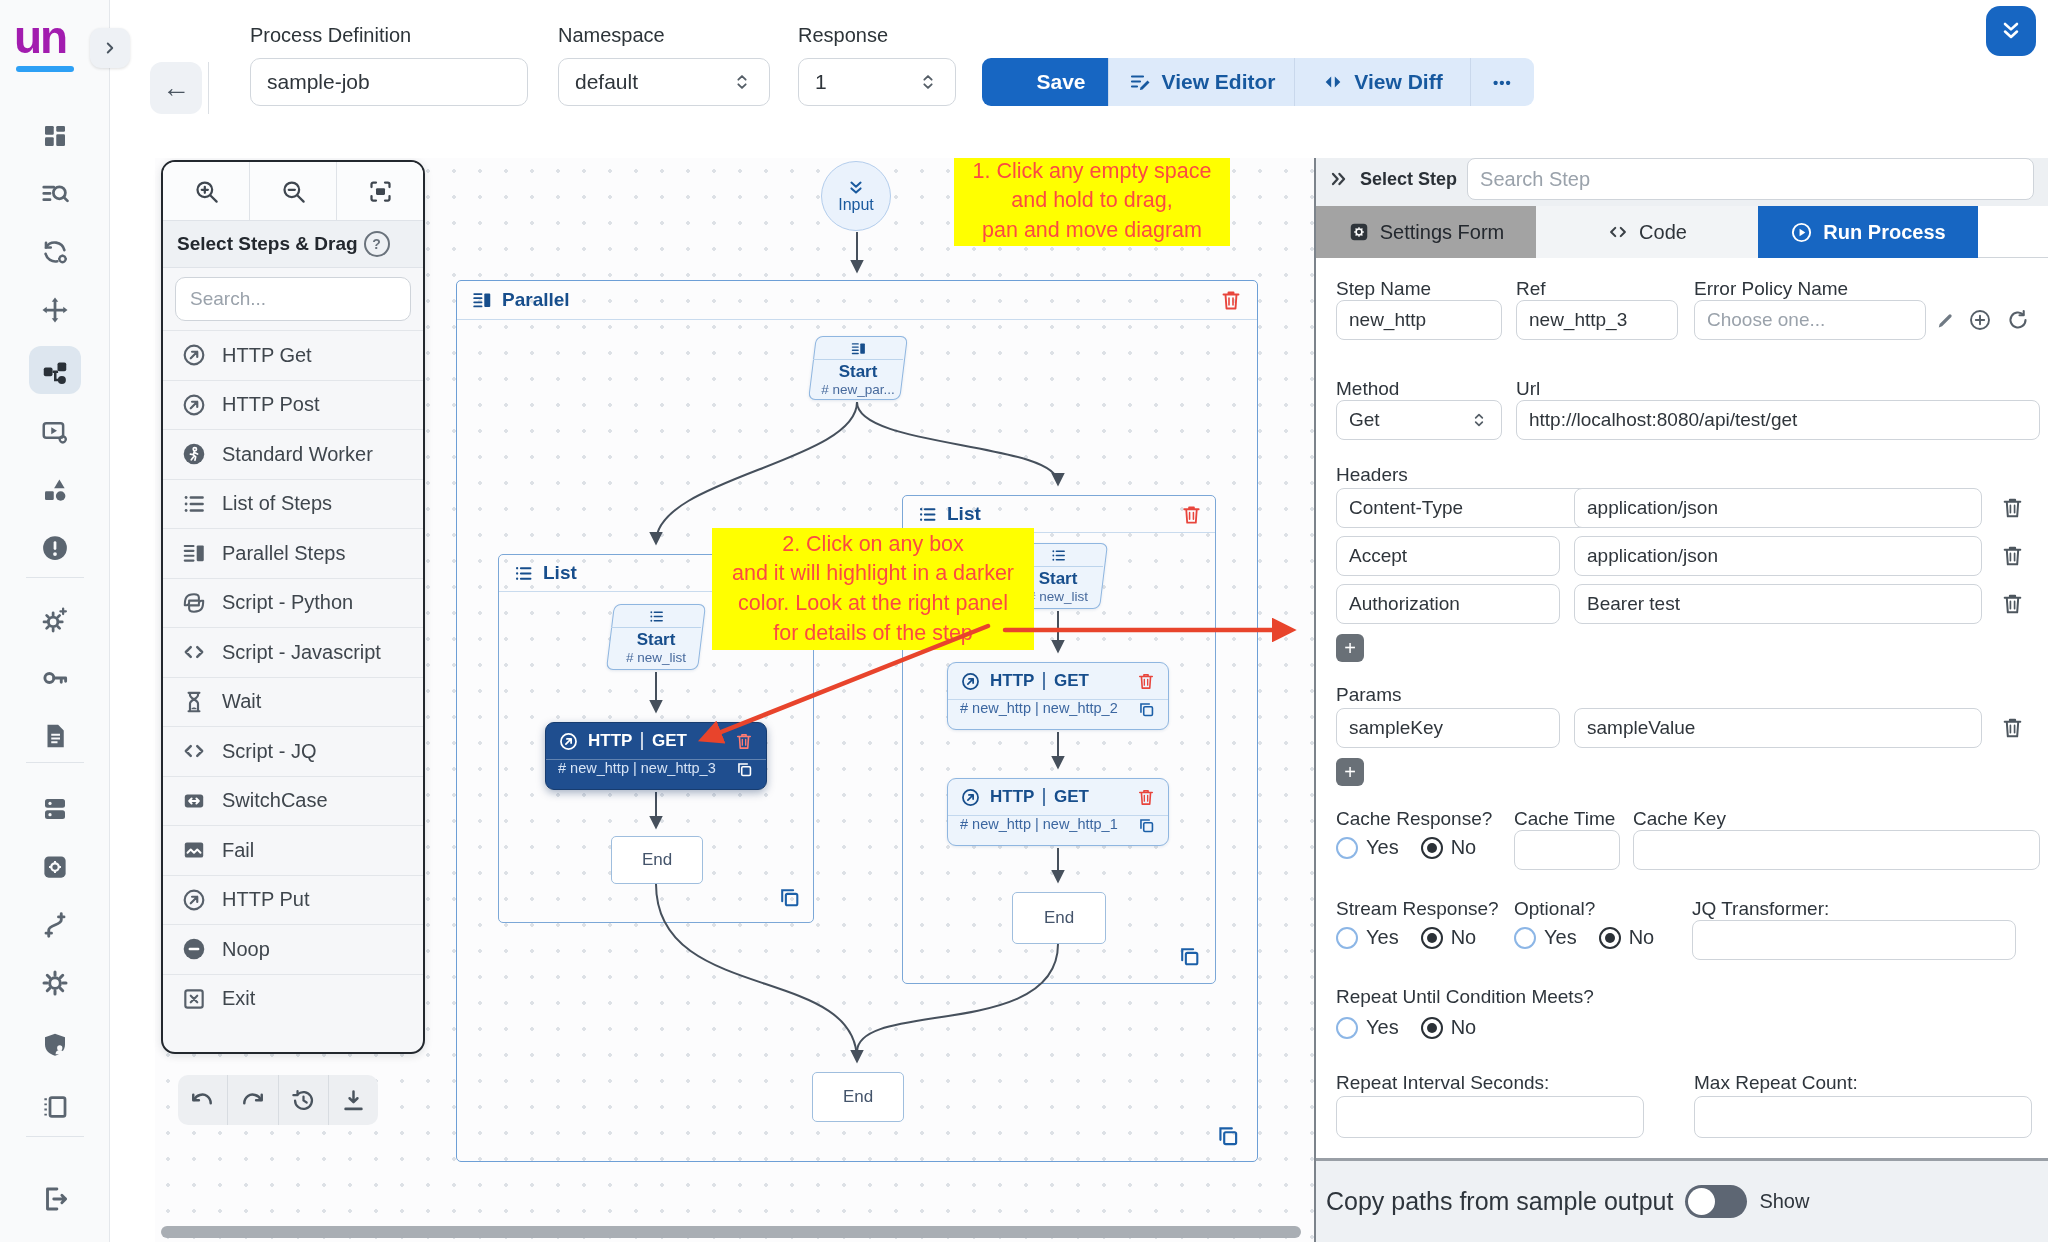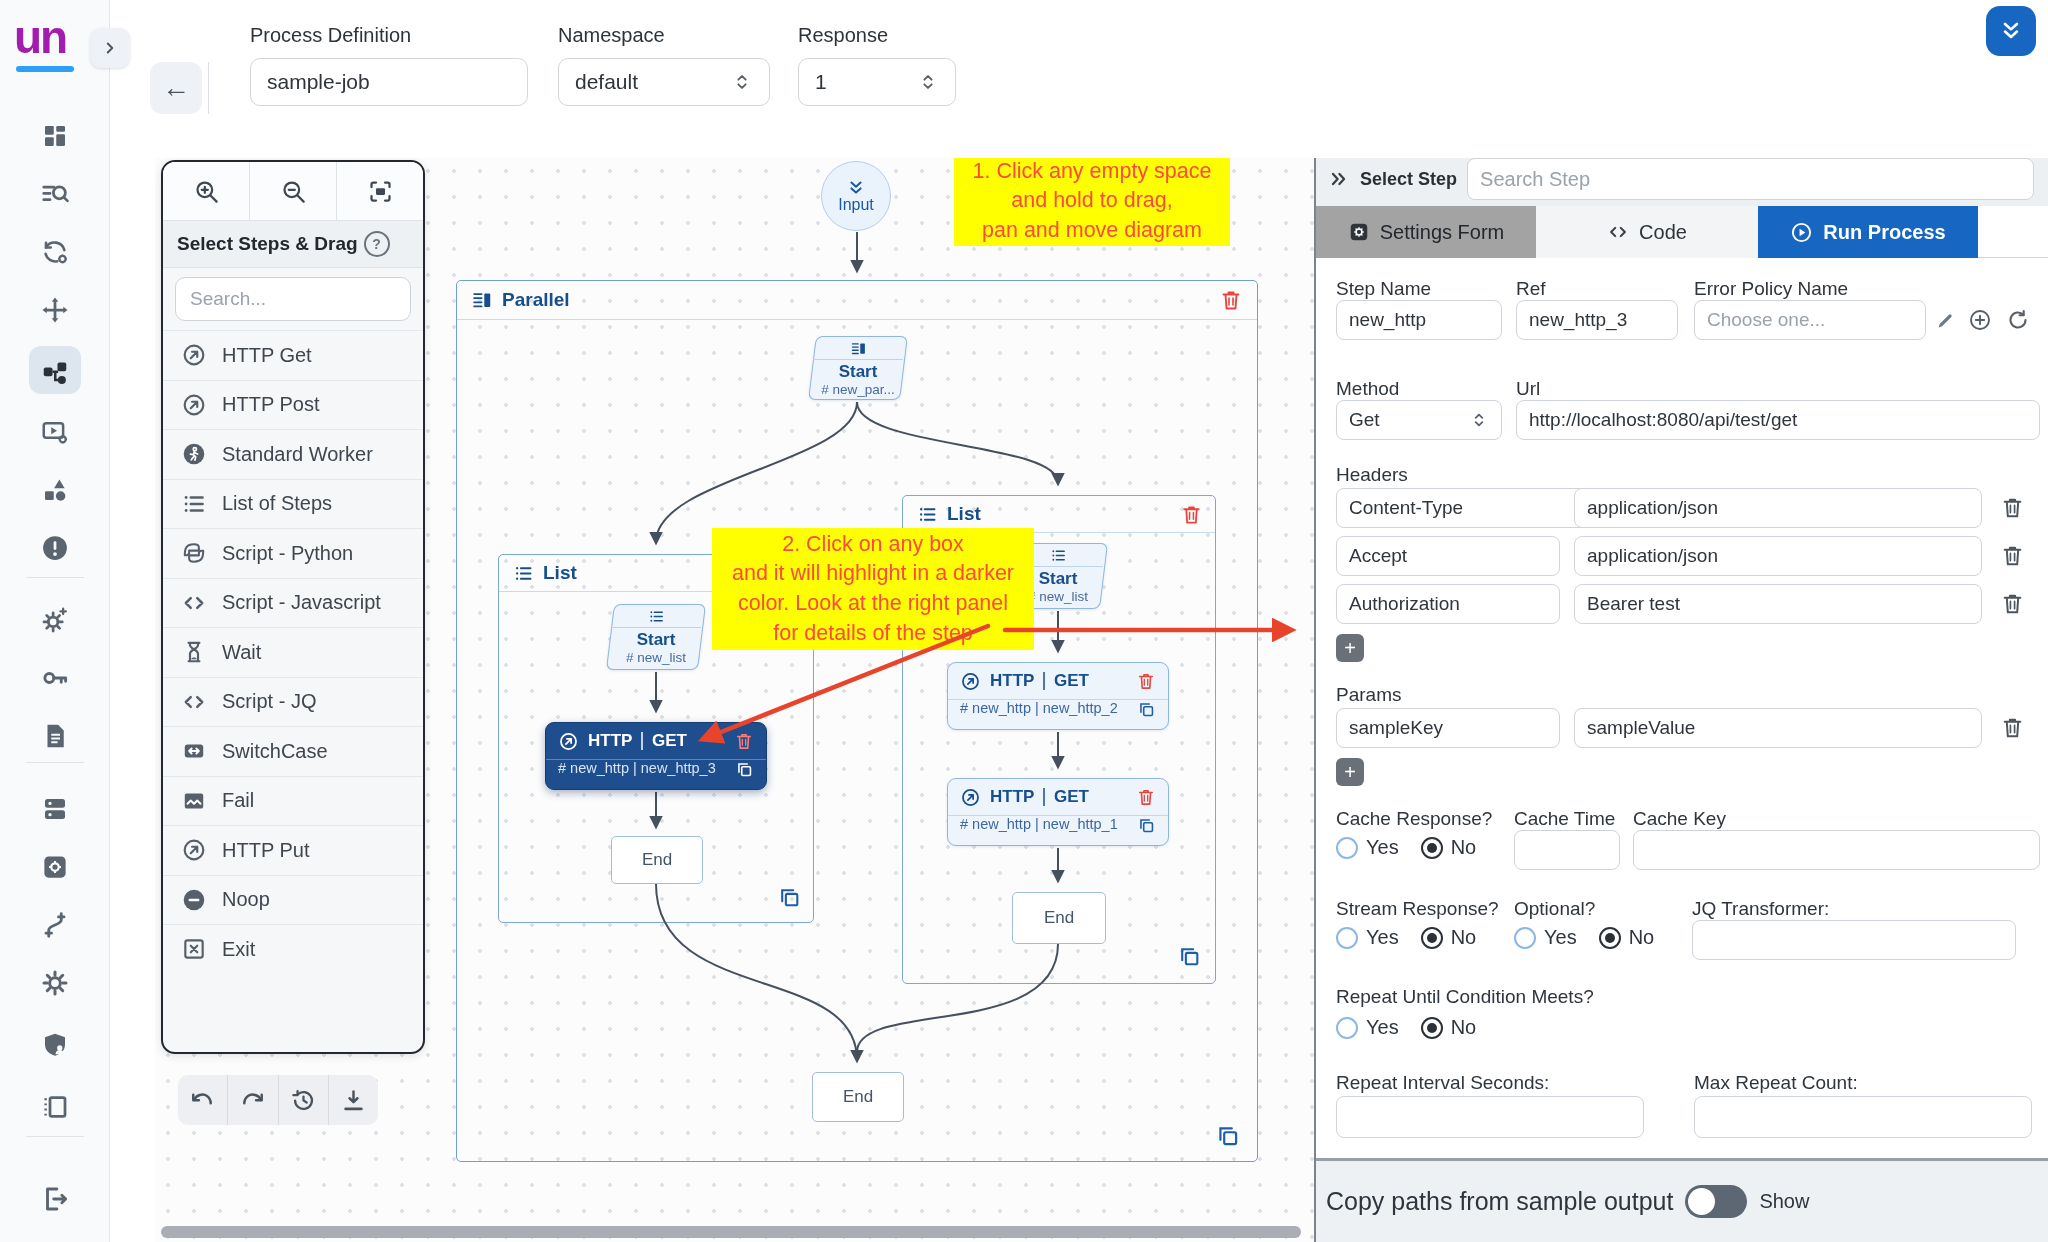--- a/index.html
+++ b/index.html
@@ -473,20 +473,43 @@
   </div>
 
   <div class="abs hlabel" style="left:688px;top:24px;">Response</div>
   <div class="abs hinput flex" style="left:688px;top:58px;width:158px;height:48px;cursor:pointer;">
     <span style="flex:1;">1</span>
     <svg class="ic" width="22" height="22" color="#555e67">
         <use href="#s-stepper"></use>
       </svg>
   </div>
 
+  <div class="abs flex" style="left:872px;top:58px;height:48px;border-radius:9px;overflow:hidden;">
+    <button class="hbtn" style="width:126px;background:#1766c2;color:#fff;border:none;">
+      <svg class="ic" width="22" height="22" color="#fff">
+          <use href="#s-floppy"></use>
+        </svg>
+      <span>Save</span>
+    </button>
+    <button class="hbtn light" style="width:186px;border:none;border-left:1px solid #c9d8ec;">
+      <svg class="ic" width="24" height="24" color="#17599f">
+          <use href="#s-editlines"></use>
+        </svg>
+      <span>View Editor</span>
+    </button>
+    <button class="hbtn light" style="width:176px;border:none;border-left:1px solid #c9d8ec;">
+      <svg class="ic" width="22" height="22" color="#17599f">
+          <use href="#s-diff"></use>
+        </svg>
+      <span>View Diff</span>
+    </button>
+    <button class="hbtn light" style="width:64px;border:none;border-left:1px solid #c9d8ec;font-size:15px;letter-spacing:1px;">
+      <span>•••</span>
+    </button>
+  </div>
 </div>
 
 <div class="abs flex" style="left:1986px;top:6px;width:50px;height:50px;background:#1766c2;border-radius:14px;justify-content:center;z-index:30;cursor:pointer;">
   <svg class="ic" width="26" height="26" color="#fff">
       <use href="#s-chevd2"></use>
     </svg>
 </div>
 
 <div id="canvas" class="abs"></div>
 
@@ -733,20 +756,26 @@
       <span>Standard Worker</span>
     </div>
   <div class="pal-item">
       <svg class="ic" width="26" height="26">
         <use href="#s-list"></use>
       </svg>
       <span>List of Steps</span>
     </div>
   <div class="pal-item">
       <svg class="ic" width="26" height="26">
+        <use href="#s-parallel"></use>
+      </svg>
+      <span>Parallel Steps</span>
+    </div>
+  <div class="pal-item">
+      <svg class="ic" width="26" height="26">
         <use href="#s-python"></use>
       </svg>
       <span>Script - Python</span>
     </div>
   <div class="pal-item">
       <svg class="ic" width="26" height="26">
         <use href="#s-code"></use>
       </svg>
       <span>Script - Javascript</span>
     </div>

